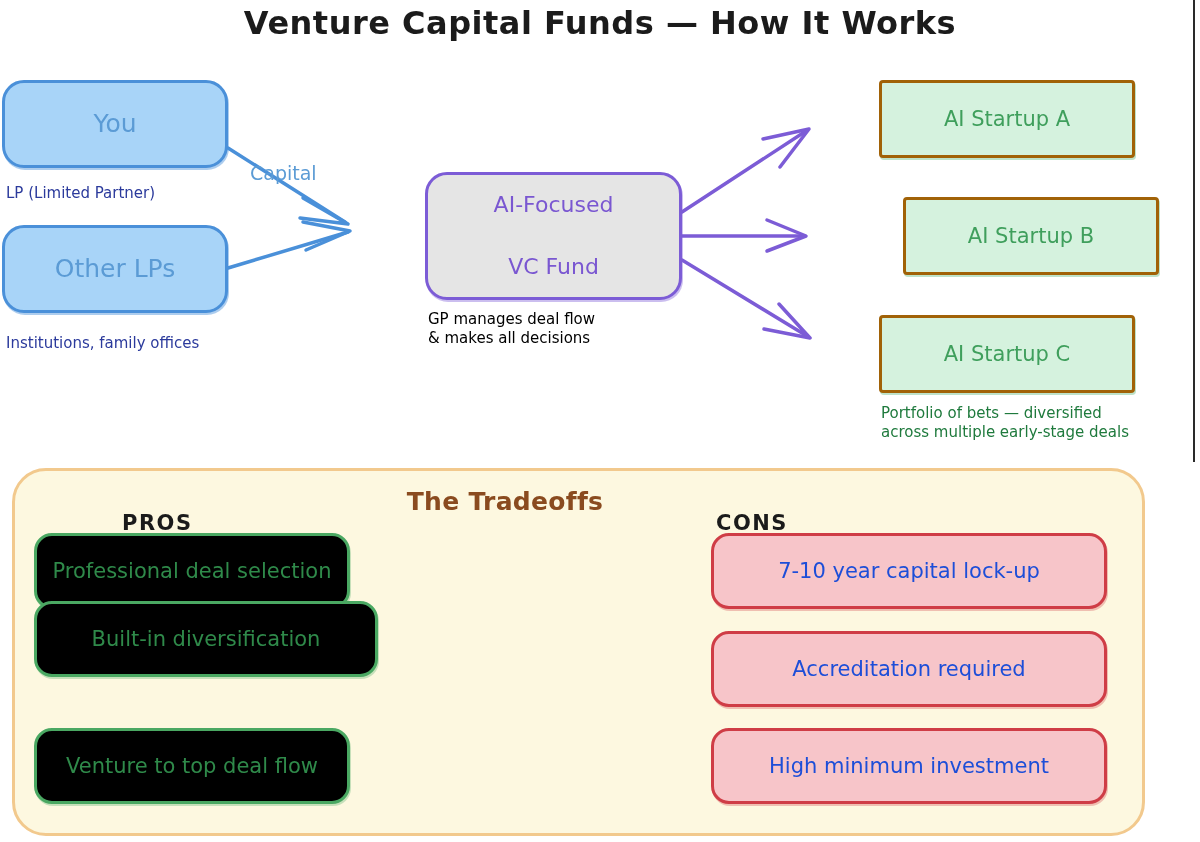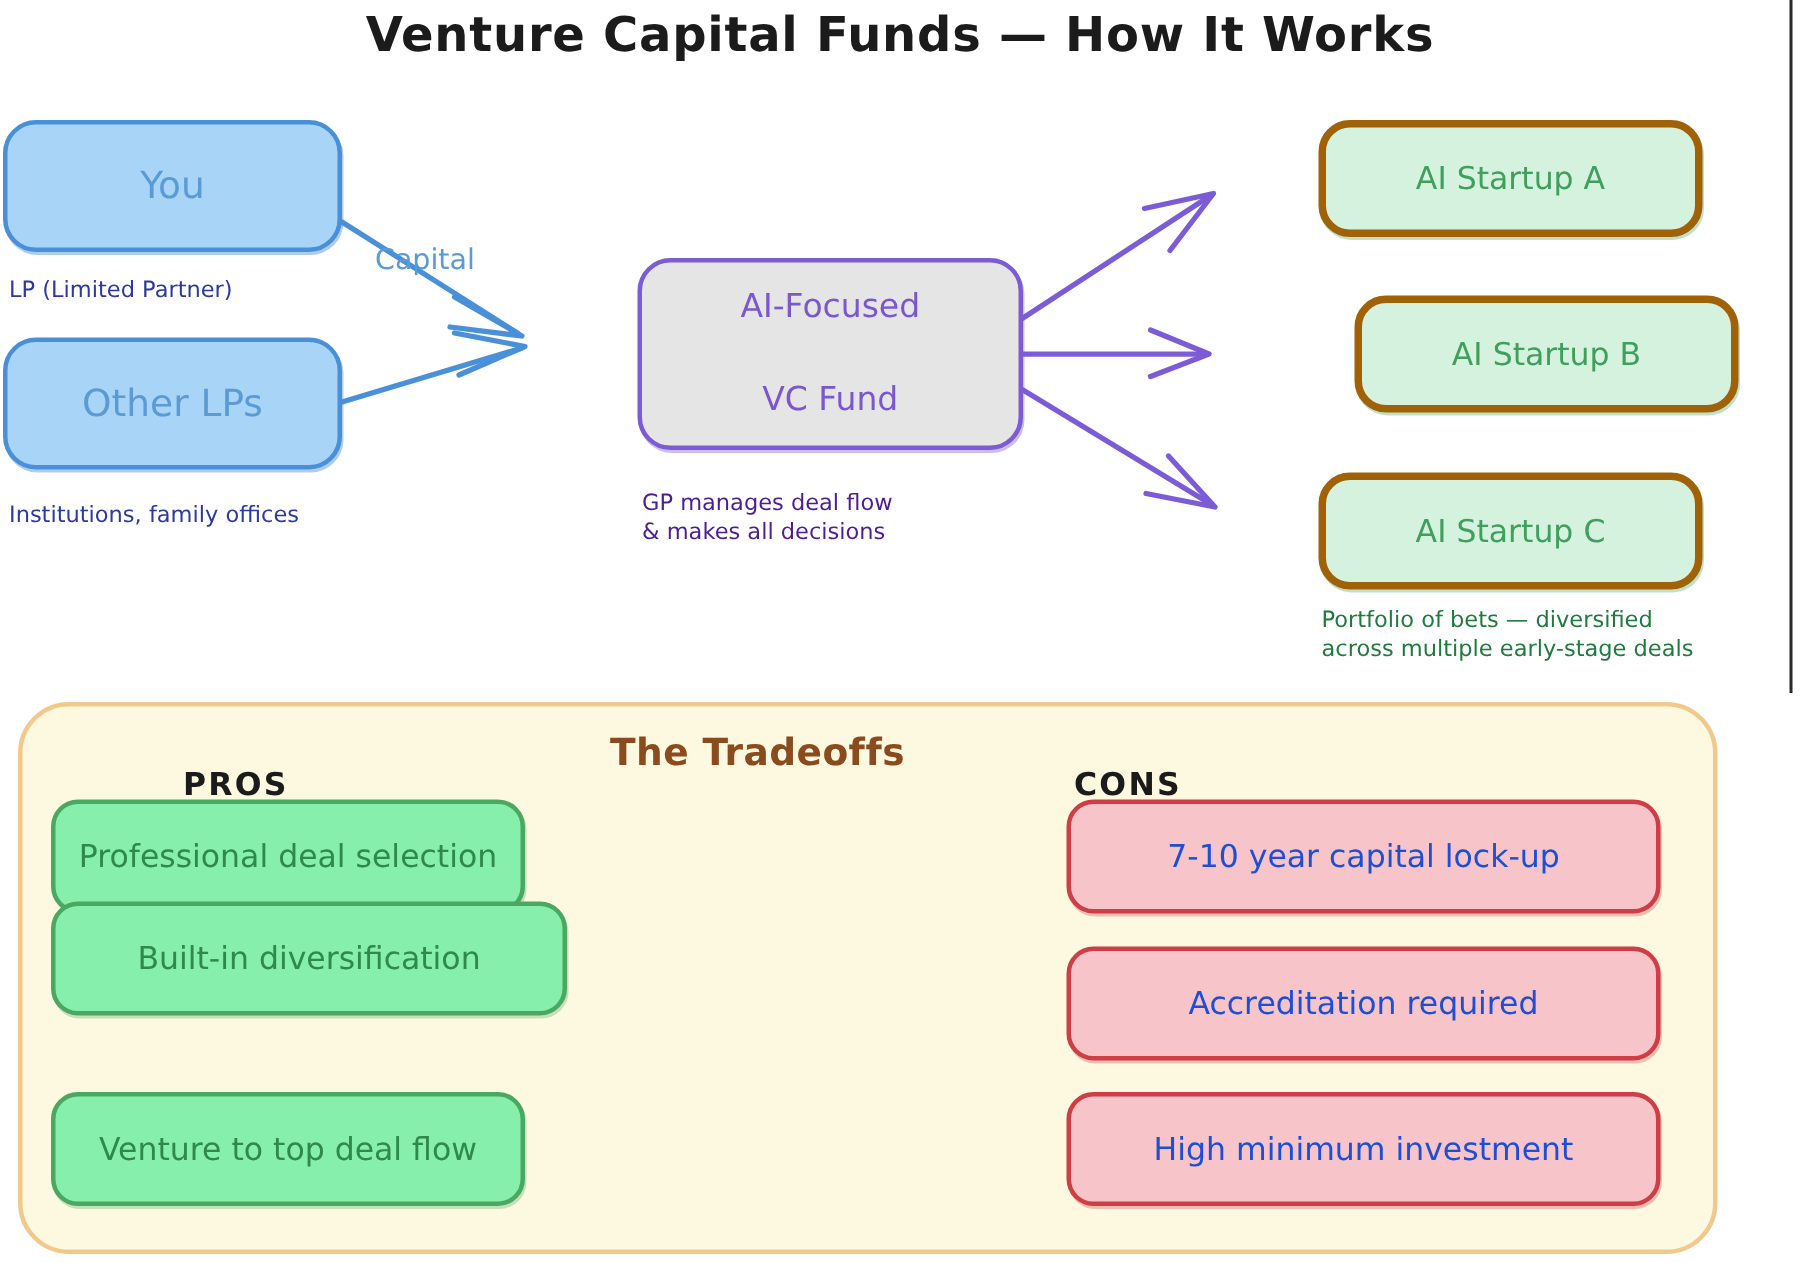--- a/index.html
+++ b/index.html
@@ -61,37 +61,37 @@
     border: 3px solid #7c5cd6;
     border-radius: 22px;
     color: #7a57d1;
     font-size: 22px;
     box-shadow: 1px 2px 0 rgba(124,92,214,0.4);
     gap: 36px;
   }
 
   .node-green {
     background: #d5f2de;
-    border: 5px solid #a16207;
-    border-radius: 21px;
+    border: 3px solid #a16207;
+    border-radius: 4px;
     color: #3f9f5c;
     font-size: 21px;
     box-shadow: 1px 2px 0 rgba(70,171,99,0.35);
     align-items: center;
   }
 
   
   .caption {
     position: absolute;
     font-size: 15px;
     line-height: 1.25;
     white-space: pre-line;
   }
   .caption-blue   { color: #2b3a9c; }
-  .caption-purple { color: #4c1d95; margin-top: 16px; }
+  .caption-purple { color: #000000; }
   .caption-green  { color: #1f7a3d; }
   .edge-label {
     position: absolute;
     font-size: 19px;
     color: #5b9bd5;
     white-space: nowrap;
   }
 
   
   #tradeoffs-panel {
@@ -122,21 +122,21 @@
     letter-spacing: 1.5px;
     color: #1b1b1b;
   }
 
   .pro-item {
     position: absolute;
     box-sizing: border-box;
     display: flex;
     align-items: center;
     justify-content: center;
-    background: #86efac;
+    background: #000000;
     border: 3px solid #4aa862;
     border-radius: 18px;
     color: #2f8a4a;
     font-size: 21px;
     box-shadow: 1px 2px 0 rgba(74,168,98,0.3);
   }
   .con-item {
     position: absolute;
     box-sizing: border-box;
     display: flex;

